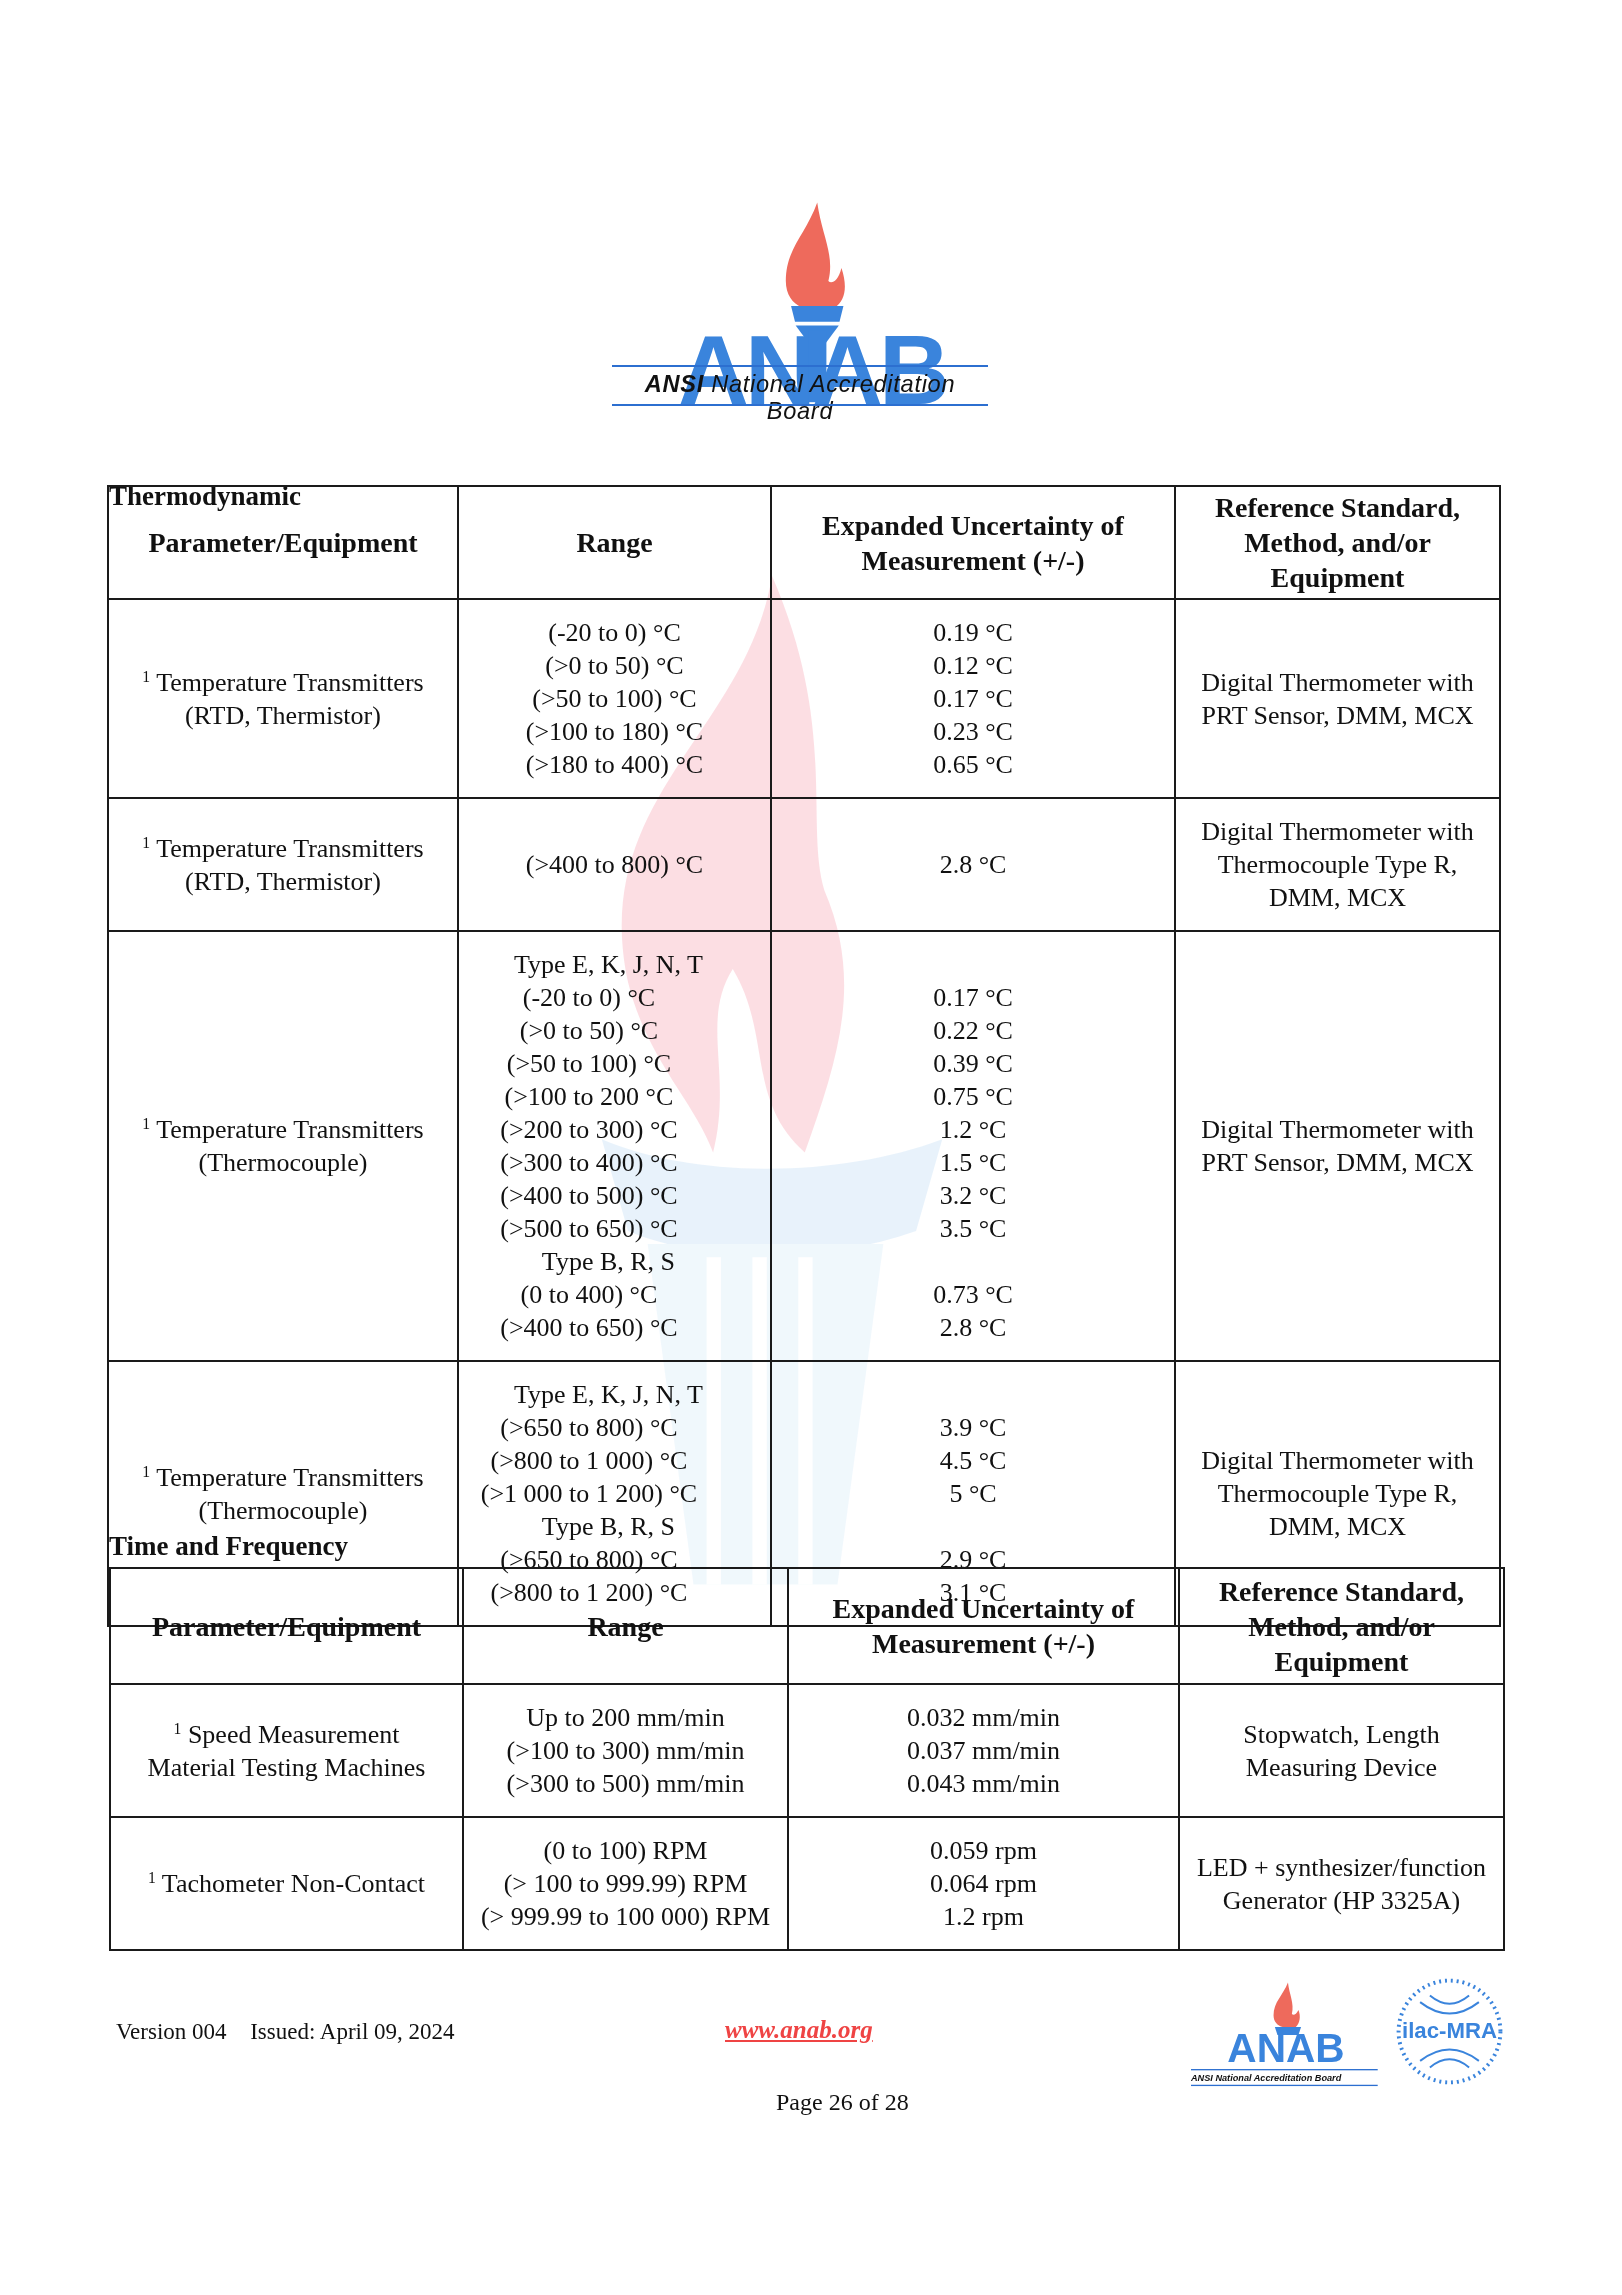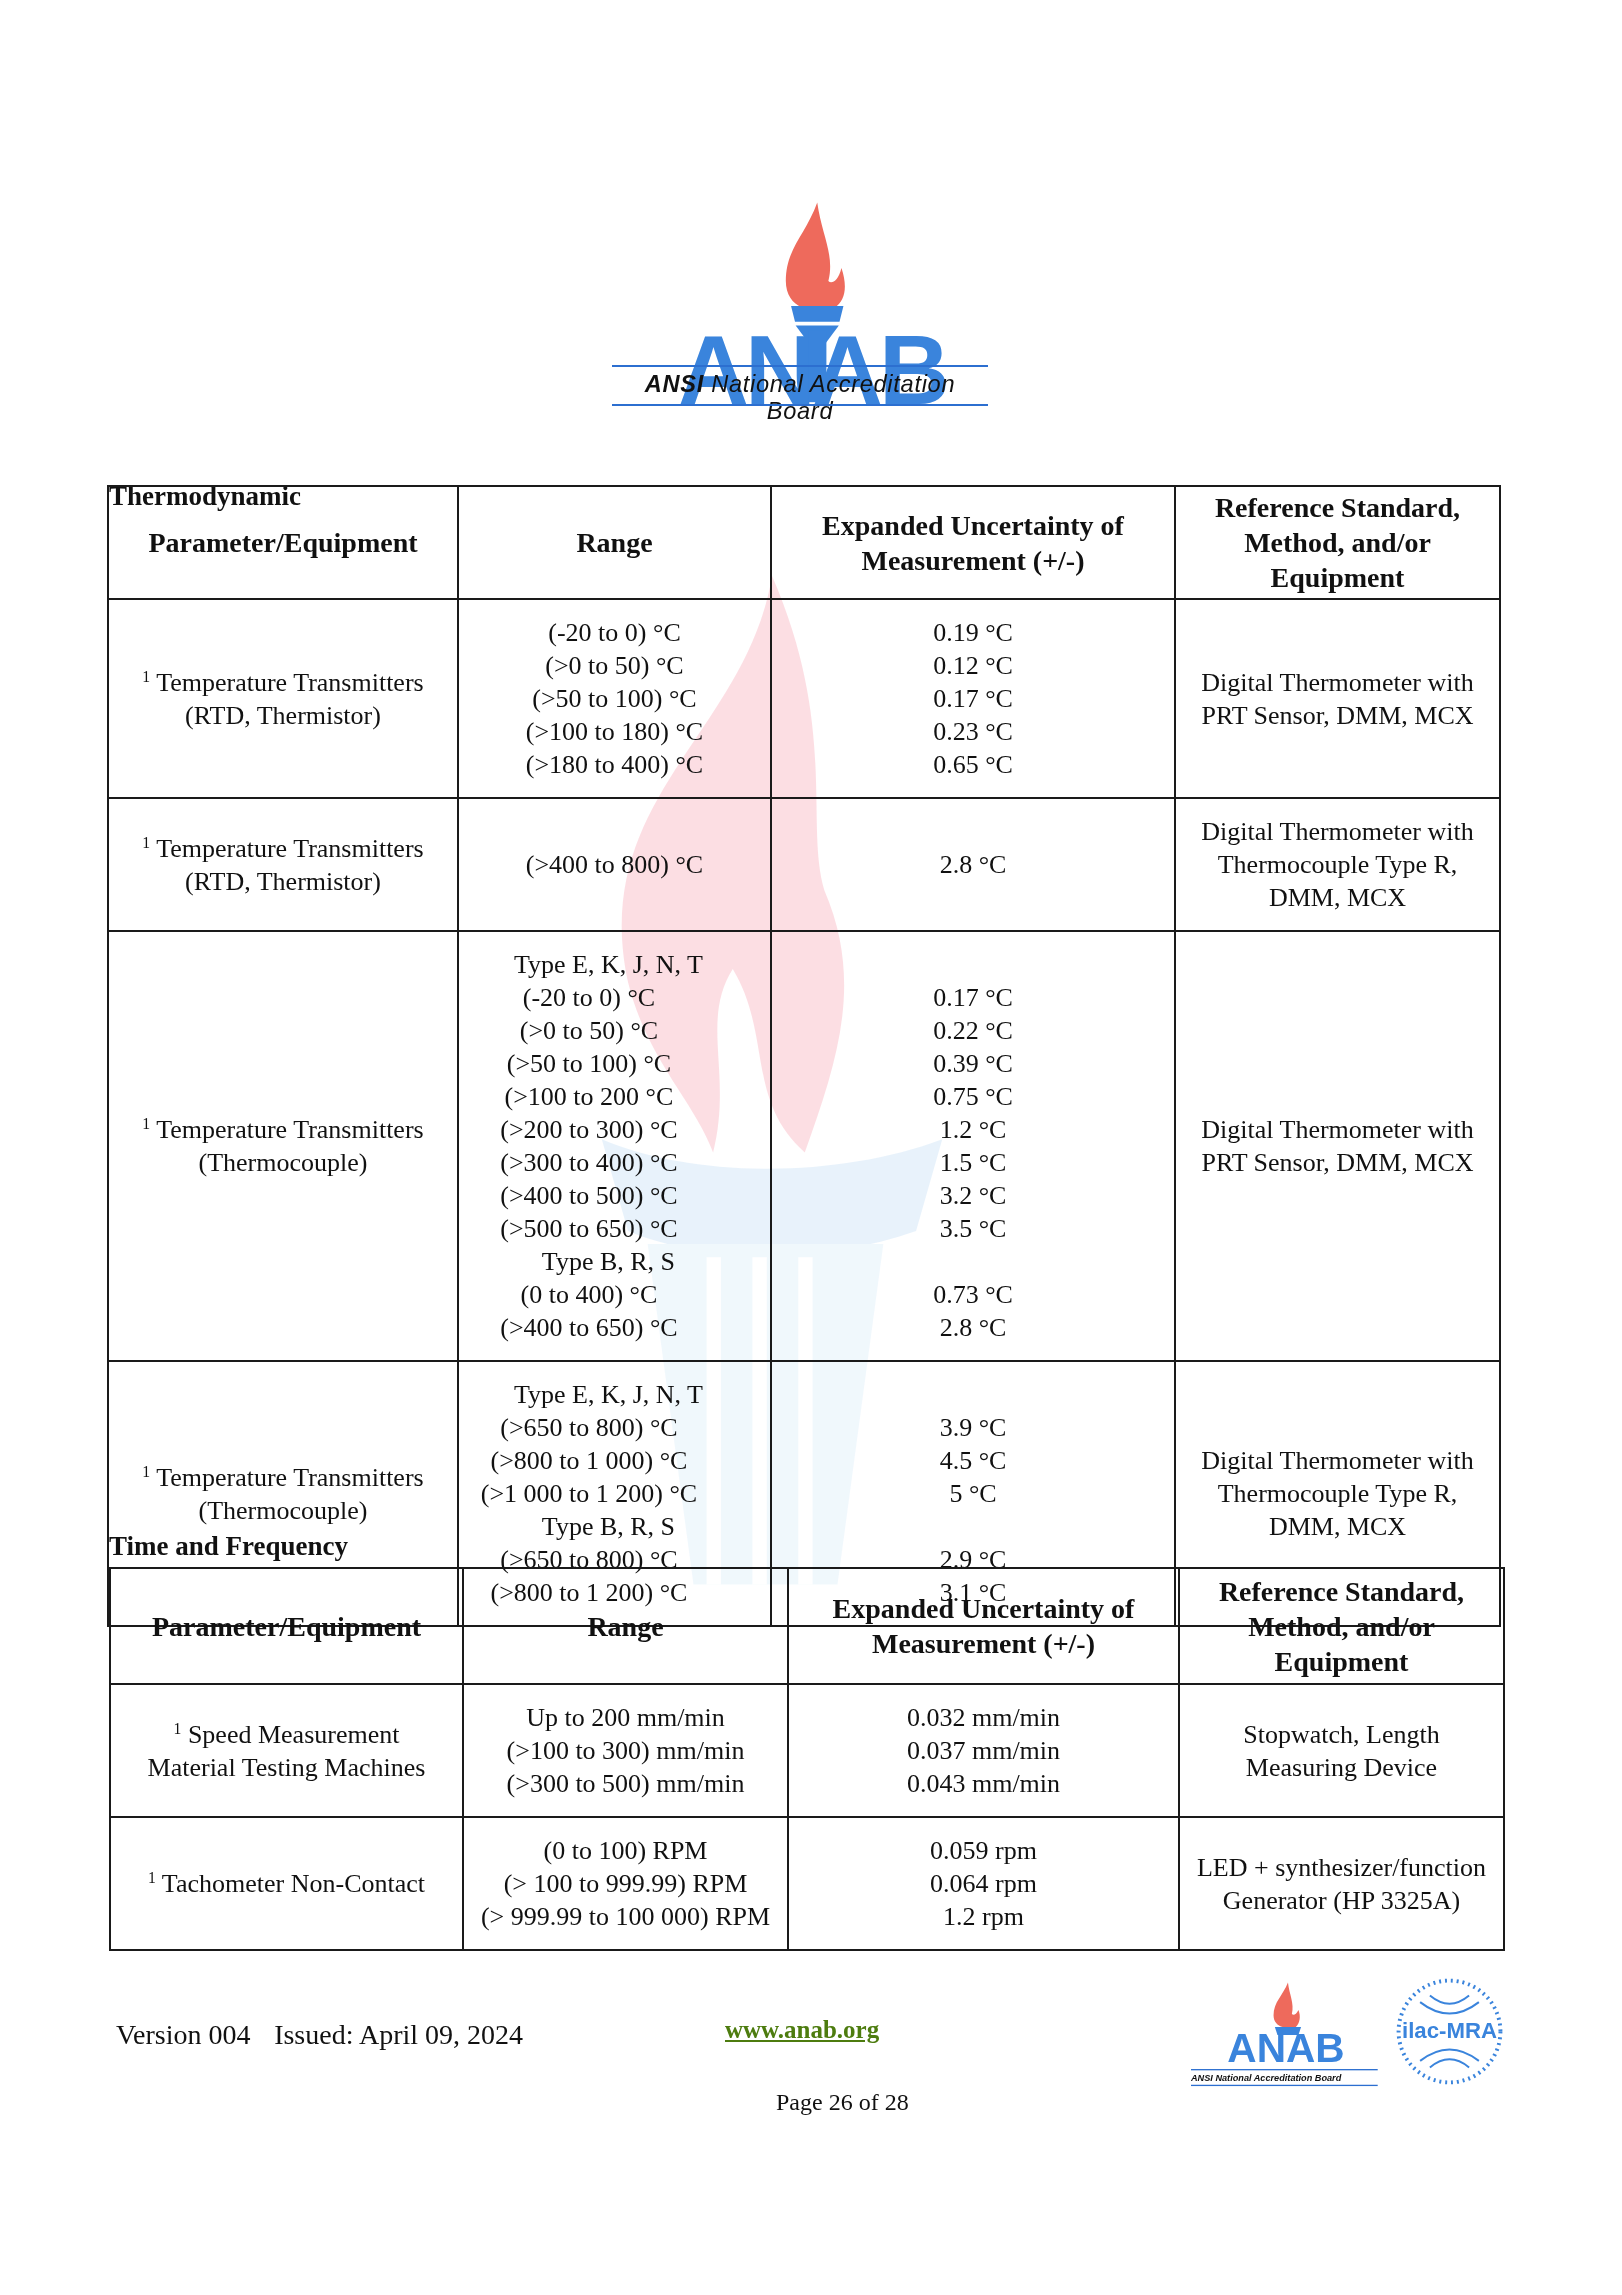--- a/index.html
+++ b/index.html
@@ -20,22 +20,22 @@
   table.grid td, table.grid th { border: 2px solid #1a1a1a; padding: 16px; vertical-align: middle; }
   table.grid th { font-weight: bold; font-size: 28px; line-height: 35px; text-align: center; }
   table.grid td { font-size: 26px; line-height: 33px; text-align: center; }
   .param sup { font-size: 15.7px; vertical-align: 9.2px; line-height: 0; }
   .lines div { white-space: nowrap; }
   .range-left { text-align: left !important; padding-left: 3.9px !important; }
   .range-left .head-line { text-align: center; }
   .range-left .item { text-align: center; padding-right: 39px; }
 
   
-  .footer-ver { left: 116px; top: 2019px; font-size: 28px; }
-  .footer-url { left: 725px; top: 2016px; font-size: 25px; font-weight: bold; color: #4d7c0f; text-decoration: underline; }
+  .footer-ver { left: 116px; top: 2019px; font-size: 23px; }
+  .footer-url { left: 725px; top: 2016px; font-size: 25px; font-weight: bold; color: #ef4444; text-decoration: underline; font-style: italic; }
   .footer-page { left: 776px; top: 2089px; font-size: 24px; }
   .footer-logo { left: 1191px; top: 1976px; width: 190px; height: 111px; }
   .footer-ilac { left: 1394px; top: 1976px; width: 111px; height: 111px; }
 </style>
 </head>
 <body>
 
 <div class="abs watermark">
   <svg viewBox="0 0 820 1560" xmlns="http://www.w3.org/2000/svg">
     <path d="M420 20 C 380 260, 140 360, 200 640 C 230 760, 300 820, 330 900 C 360 780, 310 700, 360 620 C 420 720, 380 820, 470 900 C 520 760, 560 640, 500 500 C 470 400, 520 250, 420 20 Z" fill="#f26d85"></path>

